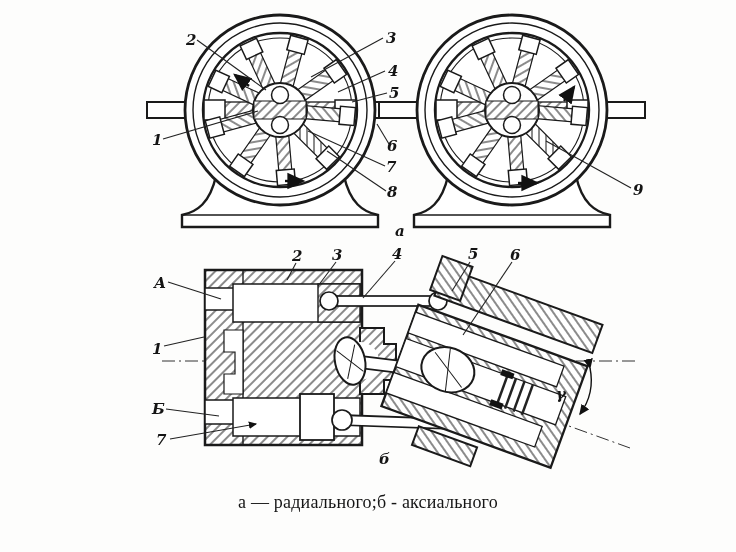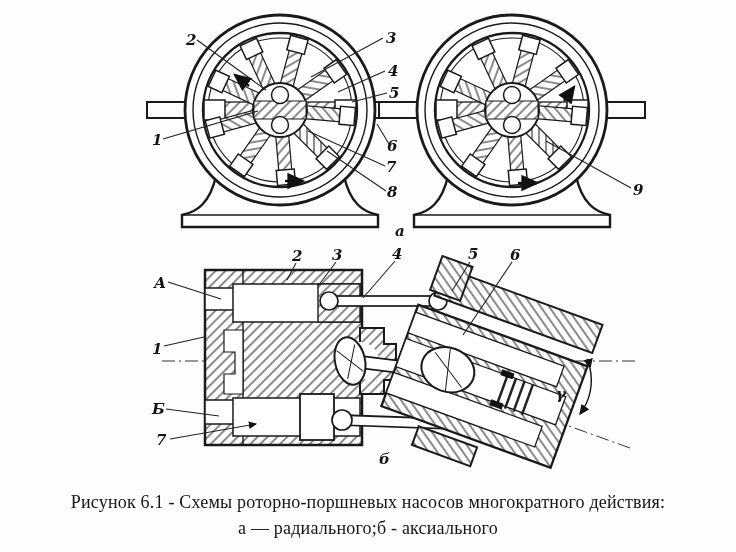--- a/index.html
+++ b/index.html
@@ -249,17 +249,16 @@
       <text class="plbl" x="332" y="260">3</text>
       <text class="plbl" x="392" y="259">4</text>
       <text class="plbl" x="468" y="259">5</text>
       <text class="plbl" x="510" y="260">6</text>
       <text class="plbl" x="556" y="399">γ</text>
       <text class="sublbl" x="379" y="464">б</text>
     </g>
   </svg>
 
   <div class="caption">
-    <div>Рисунок 6.1 - Схемы роторно-поршневых насосов многократного действия:</div>
     <div>а — радиального;б - аксиального</div>
   </div>
 
 </div>
 
 </body></html>

